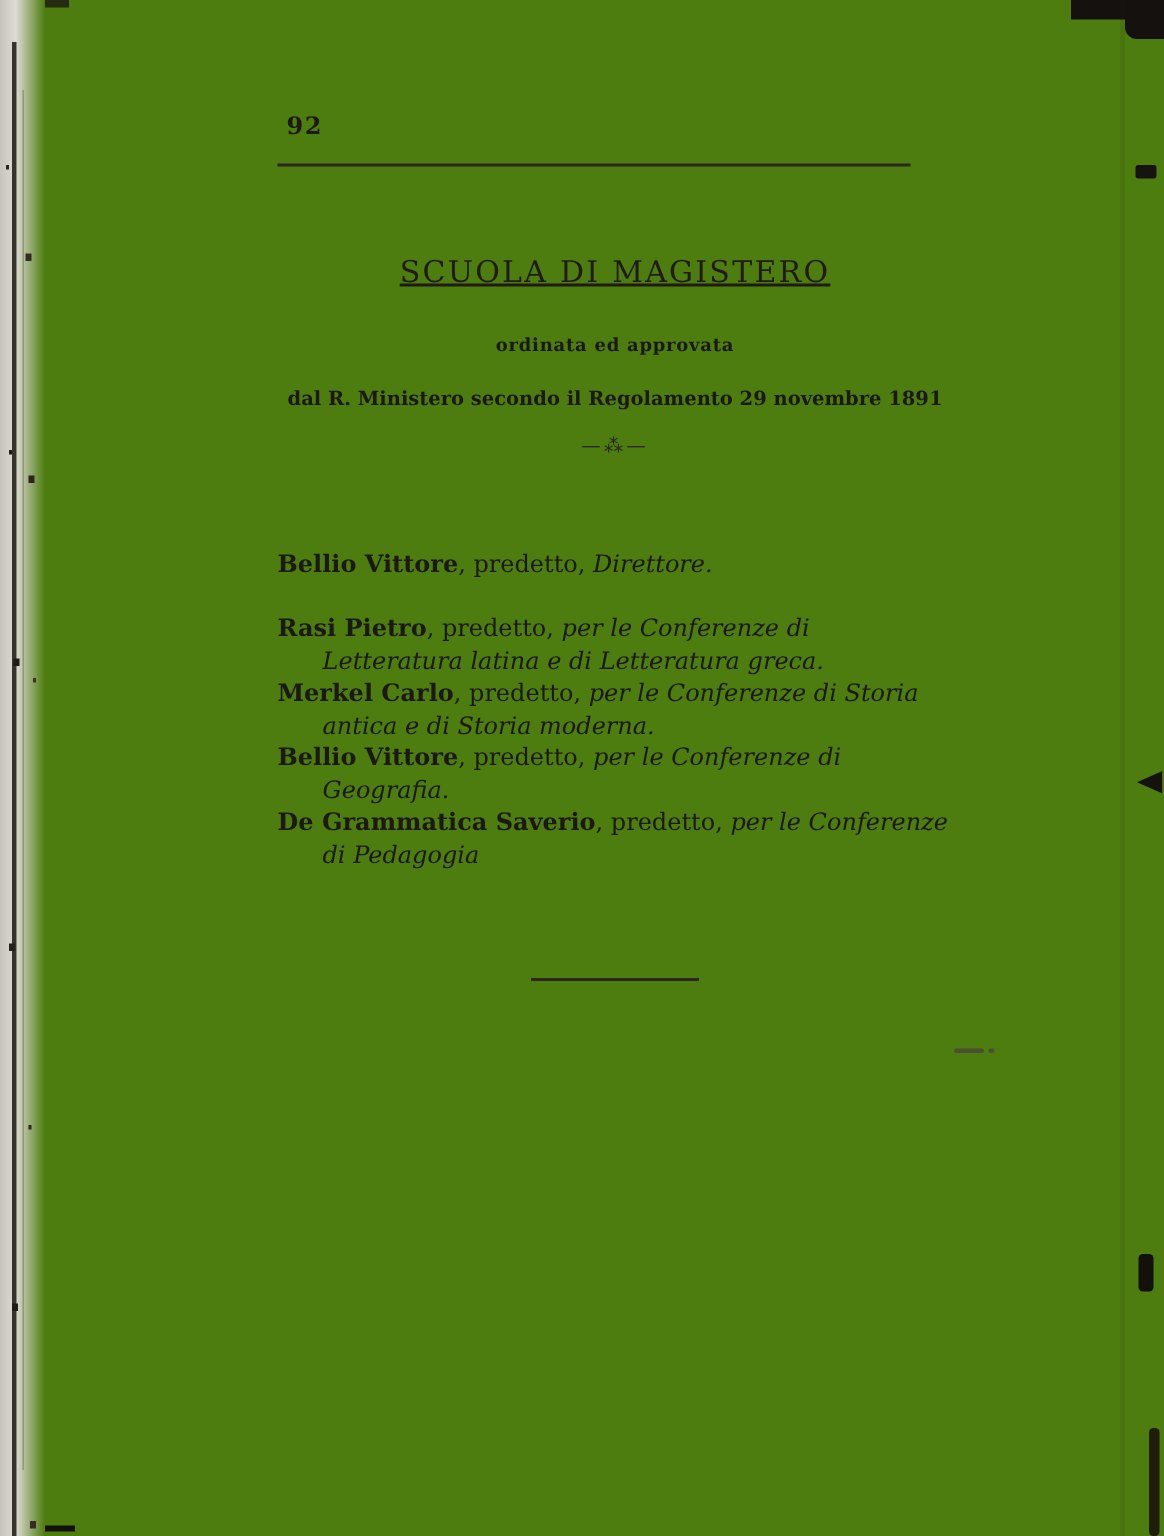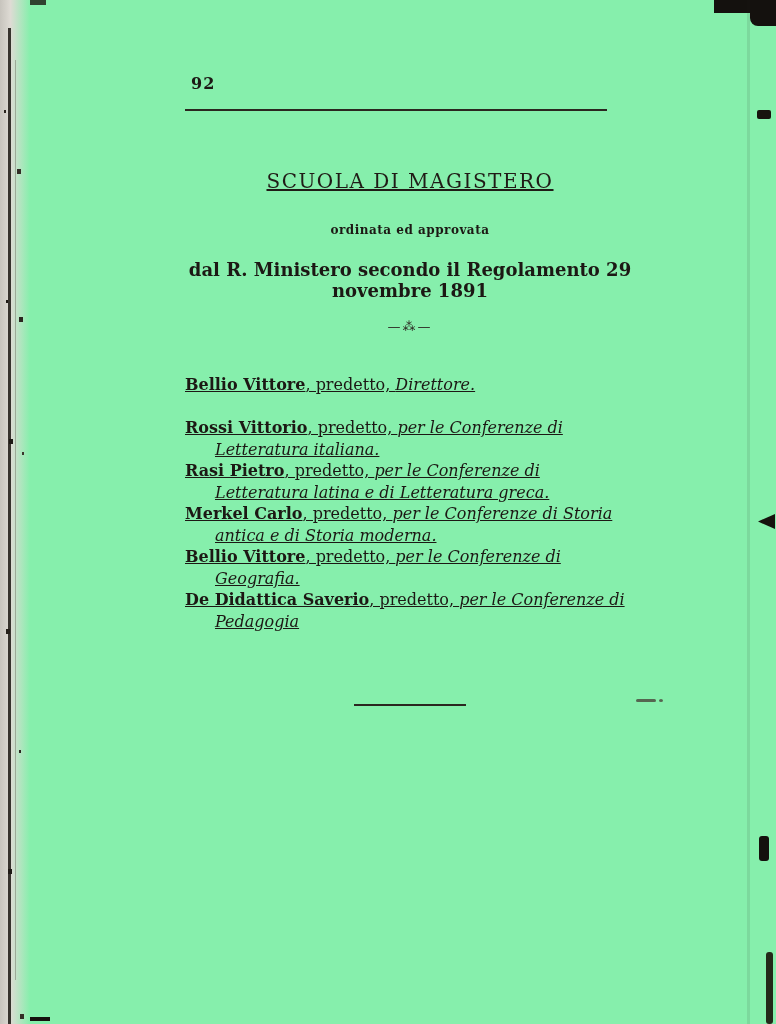--- a/index.html
+++ b/index.html
@@ -1,19 +1,19 @@
 <!DOCTYPE html>
 <html><head>
 <meta charset="utf-8">
 <style>
   html,body{margin:0;padding:0;background:#888;}
   .page{
     position:relative;
     width:776px;height:1024px;
-    background:#86efac;
+    background:#4d7c0f;
     overflow:hidden;
     font-family:"DejaVu Serif", serif;
     color:#1c1814;
   }
 
   
   .binding-strip-left{
     position:absolute;left:0;top:0;width:30px;height:100%;
     background:linear-gradient(to right,#c7c4bd 0%,#dedbd4 35%,rgba(251,250,246,0) 100%);
   }
@@ -95,28 +95,28 @@
     font-size:20px;font-weight:normal;letter-spacing:1.5px;
     color:#201b16;
     text-decoration:underline;
   }
   .subtitle-1{
     margin-top:30px;text-align:center;
     font-size:12px;font-weight:bold;letter-spacing:.5px;
   }
   .subtitle-2{
     margin-top:22px;text-align:center;
-    font-size:18px;font-weight:bold;
+    font-size:13px;font-weight:bold;
   }
   .ornament{
     margin-top:16px;text-align:center;
     font-family:"DejaVu Sans", sans-serif;
     font-size:13px;color:#2b2620;letter-spacing:2px;
   }
-  .entries{margin-top:40px;text-decoration:underline;}
+  .entries{margin-top:60px;}
   .entry{
     margin:0;font-size:16px;line-height:21.5px;
     padding-left:30px;text-indent:-30px;
   }
   .entry.first{margin-bottom:21.5px;}
   .entry .name{font-weight:bold;}
   .entry .role{font-style:italic;}
   .bottom-rule{
     margin:72px auto 0 auto;width:112px;height:2px;background:#2b2620;border:0;
   }
@@ -148,30 +148,29 @@
 
     <h1 class="title">SCUOLA DI MAGISTERO</h1>
     <p class="subtitle-1">ordinata ed approvata</p>
     <p class="subtitle-2">dal R. Ministero secondo il Regolamento 29 novembre 1891</p>
     <p class="ornament">—⁂—</p>
 
     <div class="entries">
 
       <p class="entry first"><span class="name">Bellio Vittore</span><span class="mid">, predetto, </span><span class="role">Direttore.</span></p>
 
-      <p class="entry"><span class="name">Rossi Vittorio</span><span class="mid">, predetto, </span><span class="role">per le Conferenze di Letteratura italiana.</span></p>
 
       <p class="entry"><span class="name">Rasi Pietro</span><span class="mid">, predetto, </span><span class="role">per le Conferenze di Letteratura latina e di Letteratura greca.</span></p>
 
       <p class="entry"><span class="name">Merkel Carlo</span><span class="mid">, predetto, </span><span class="role">per le Conferenze di Storia antica e di Storia moderna.</span></p>
 
       <p class="entry"><span class="name">Bellio Vittore</span><span class="mid">, predetto, </span><span class="role">per le Conferenze di Geografia.</span></p>
 
 
-      <p class="entry"><span class="name">De Didattica Saverio</span><span class="mid">, predetto, </span><span class="role">per le Conferenze di Pedagogia</span></p>
+      <p class="entry"><span class="name">De Grammatica Saverio</span><span class="mid">, predetto, </span><span class="role">per le Conferenze di Pedagogia</span></p>
 
 
 
     </div>
 
     <div class="bottom-rule"></div>
 
   </div>
 </div>
 

